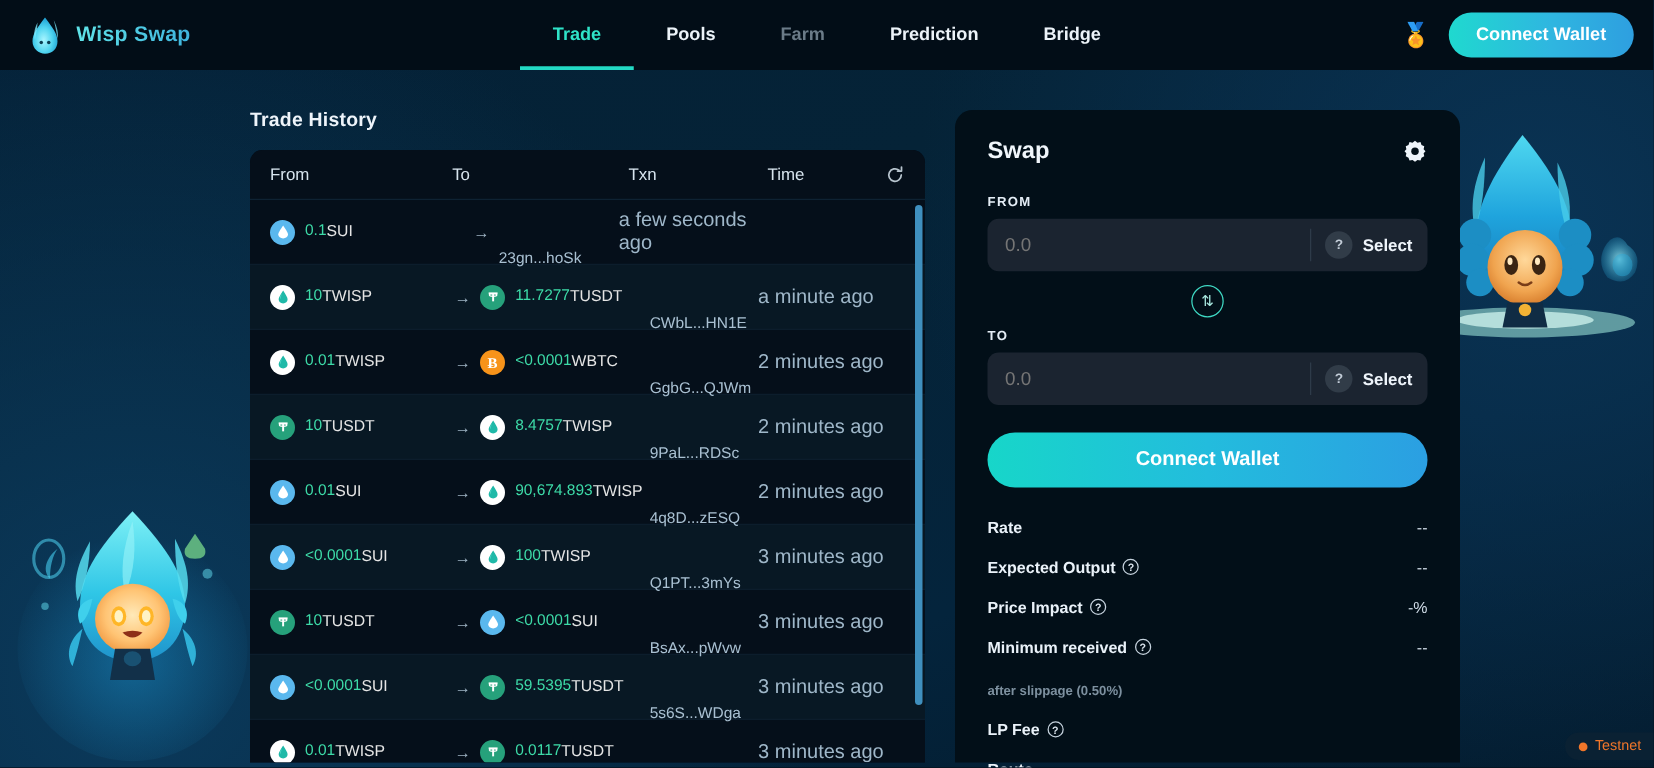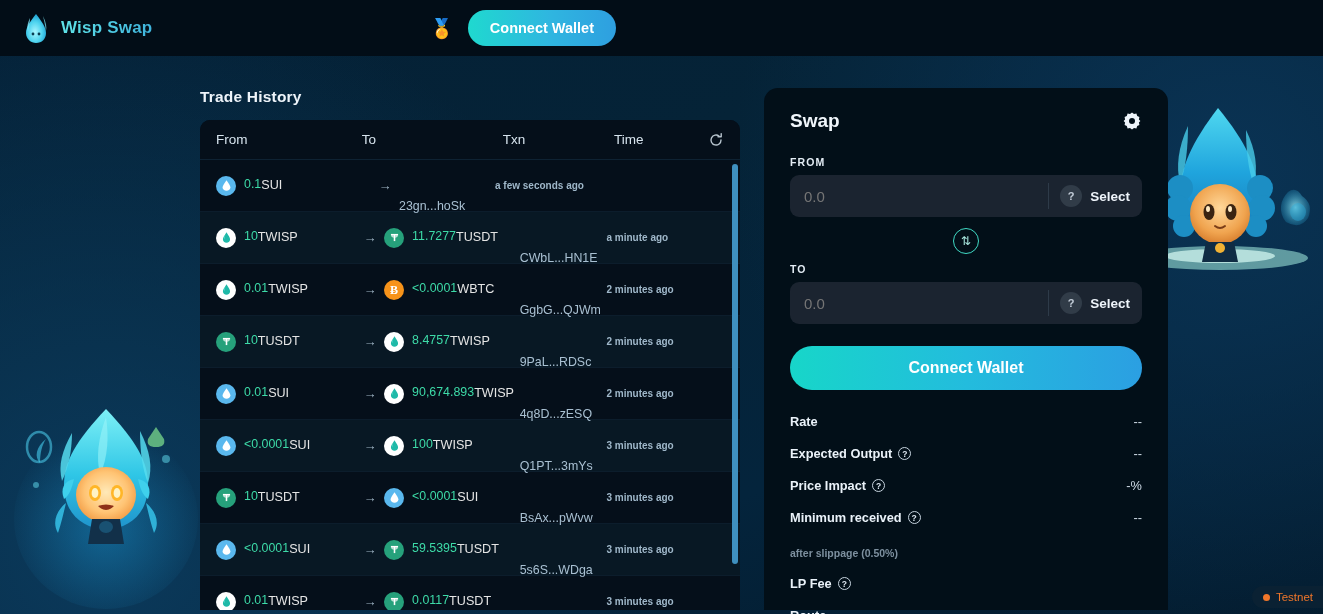--- a/index.html
+++ b/index.html
@@ -99,21 +99,21 @@
   .ic-twisp { background:#ffffff; }
   .ic-tusdt { background:#26a17b; }
   .ic-wbtc  { background:#f7931a; }
   .ic-recsui{ background:#5ab8ee; }
   .drop { display:block; }
   .tok-txt { display:flex; flex-direction:row; line-height:1.28; }
   .tok-amt { color:#3ddba8; font-size:12.4px; }
   .tok-sym { color:#e5e5e5; font-size:12.6px; }
   .arrow { width:28px; color:#9fb4c4; font-size:13px; text-align:center; flex:none; }
   .txn  { width:96px; color:#a9c0d2; font-size:12.4px;margin-top:41px; }
-  .time { width:130px; color:#9fb7c9; font-size:10px;font-weight:bold; }
+  .time { width:130px; color:#9fb7c9; font-size:16px; }
 
   .scrollbar {
     position:absolute; top:44px; right:2px; width:6px; height:400px;
     background:#3f8fbe; border-radius:3px;
   }
 
   
   .swap-card {
     width:404px; background:#020f18;
     border-radius:14px 14px 0 0;
@@ -291,20 +291,27 @@
         </defs>
         <path d="M14 2 C8 10 4 15 4 21 C4 27 9 31 14 31 C20 31 24 27 24 21 C24 15 20 10 14 2Z" fill="url(#lg)"></path>
         <path d="M8 6 C5 12 5 16 6 20 C7 14 8 10 8 6Z" fill="#7fe9fb" opacity=".8"></path>
         <path d="M21 4 C24 10 25 15 24 19 C23 13 22 8 21 4Z" fill="#7fe9fb" opacity=".7"></path>
         <circle cx="11" cy="22" r="1.4" fill="#0a3d52"></circle>
         <circle cx="17" cy="22" r="1.4" fill="#0a3d52"></circle>
       </svg>
       <span class="brand-name">Wisp Swap</span>
     </div>
 
+    <nav class="nav">
+      <div class="nav-item active">Trade</div>
+      <div class="nav-item">Pools</div>
+      <div class="nav-item dim">Farm</div>
+      <div class="nav-item">Prediction</div>
+      <div class="nav-item">Bridge</div>
+    </nav>
 
     <div class="header-right">
       <span class="medal">🏅</span>
       <button class="connect-btn">Connect Wallet</button>
     </div>
   </div>
 
   <div class="content">
 
     <div class="left-col">

